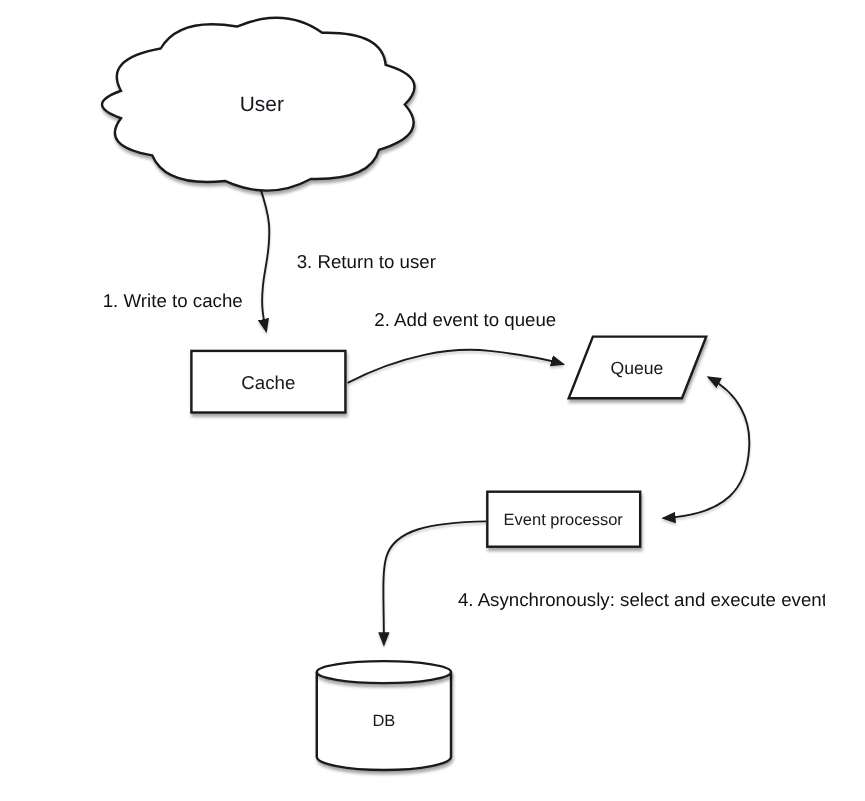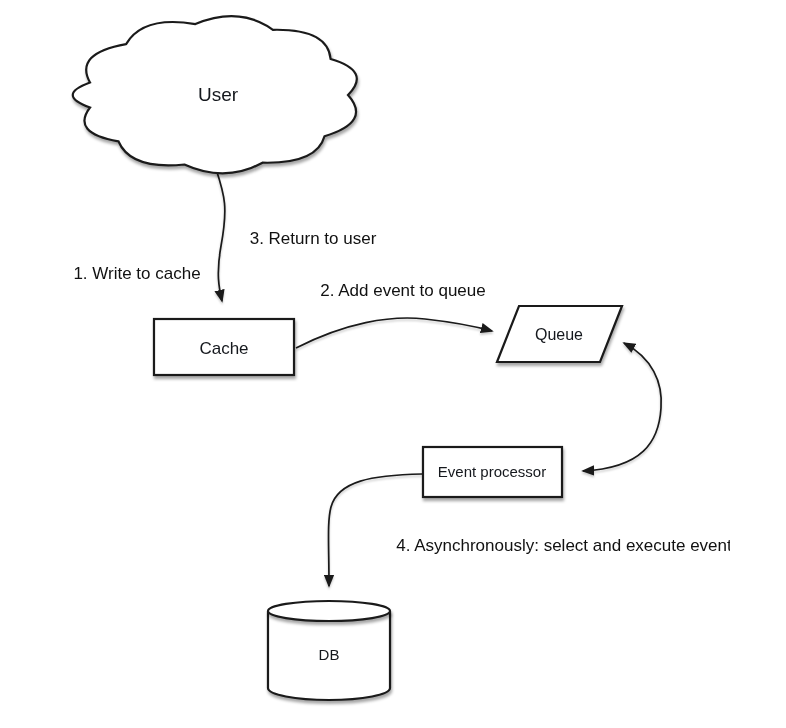--- a/index.html
+++ b/index.html
@@ -7,20 +7,21 @@
     padding: 0;
     background: #ffffff;
     font-family: "Liberation Sans", sans-serif;
   }
   .canvas {
     position: relative;
     width: 730px;
     height: 728px;
     background: #ffffff;
     overflow: hidden;
+    padding-left: 20px;
   }
   svg { display: block; }
   .shape {
     fill: #ffffff;
     stroke: #1a1a1a;
     stroke-width: 2.2;
     filter: drop-shadow(1px 3px 1.5px rgba(0,0,0,0.35));
   }
   .edge {
     fill: none;

